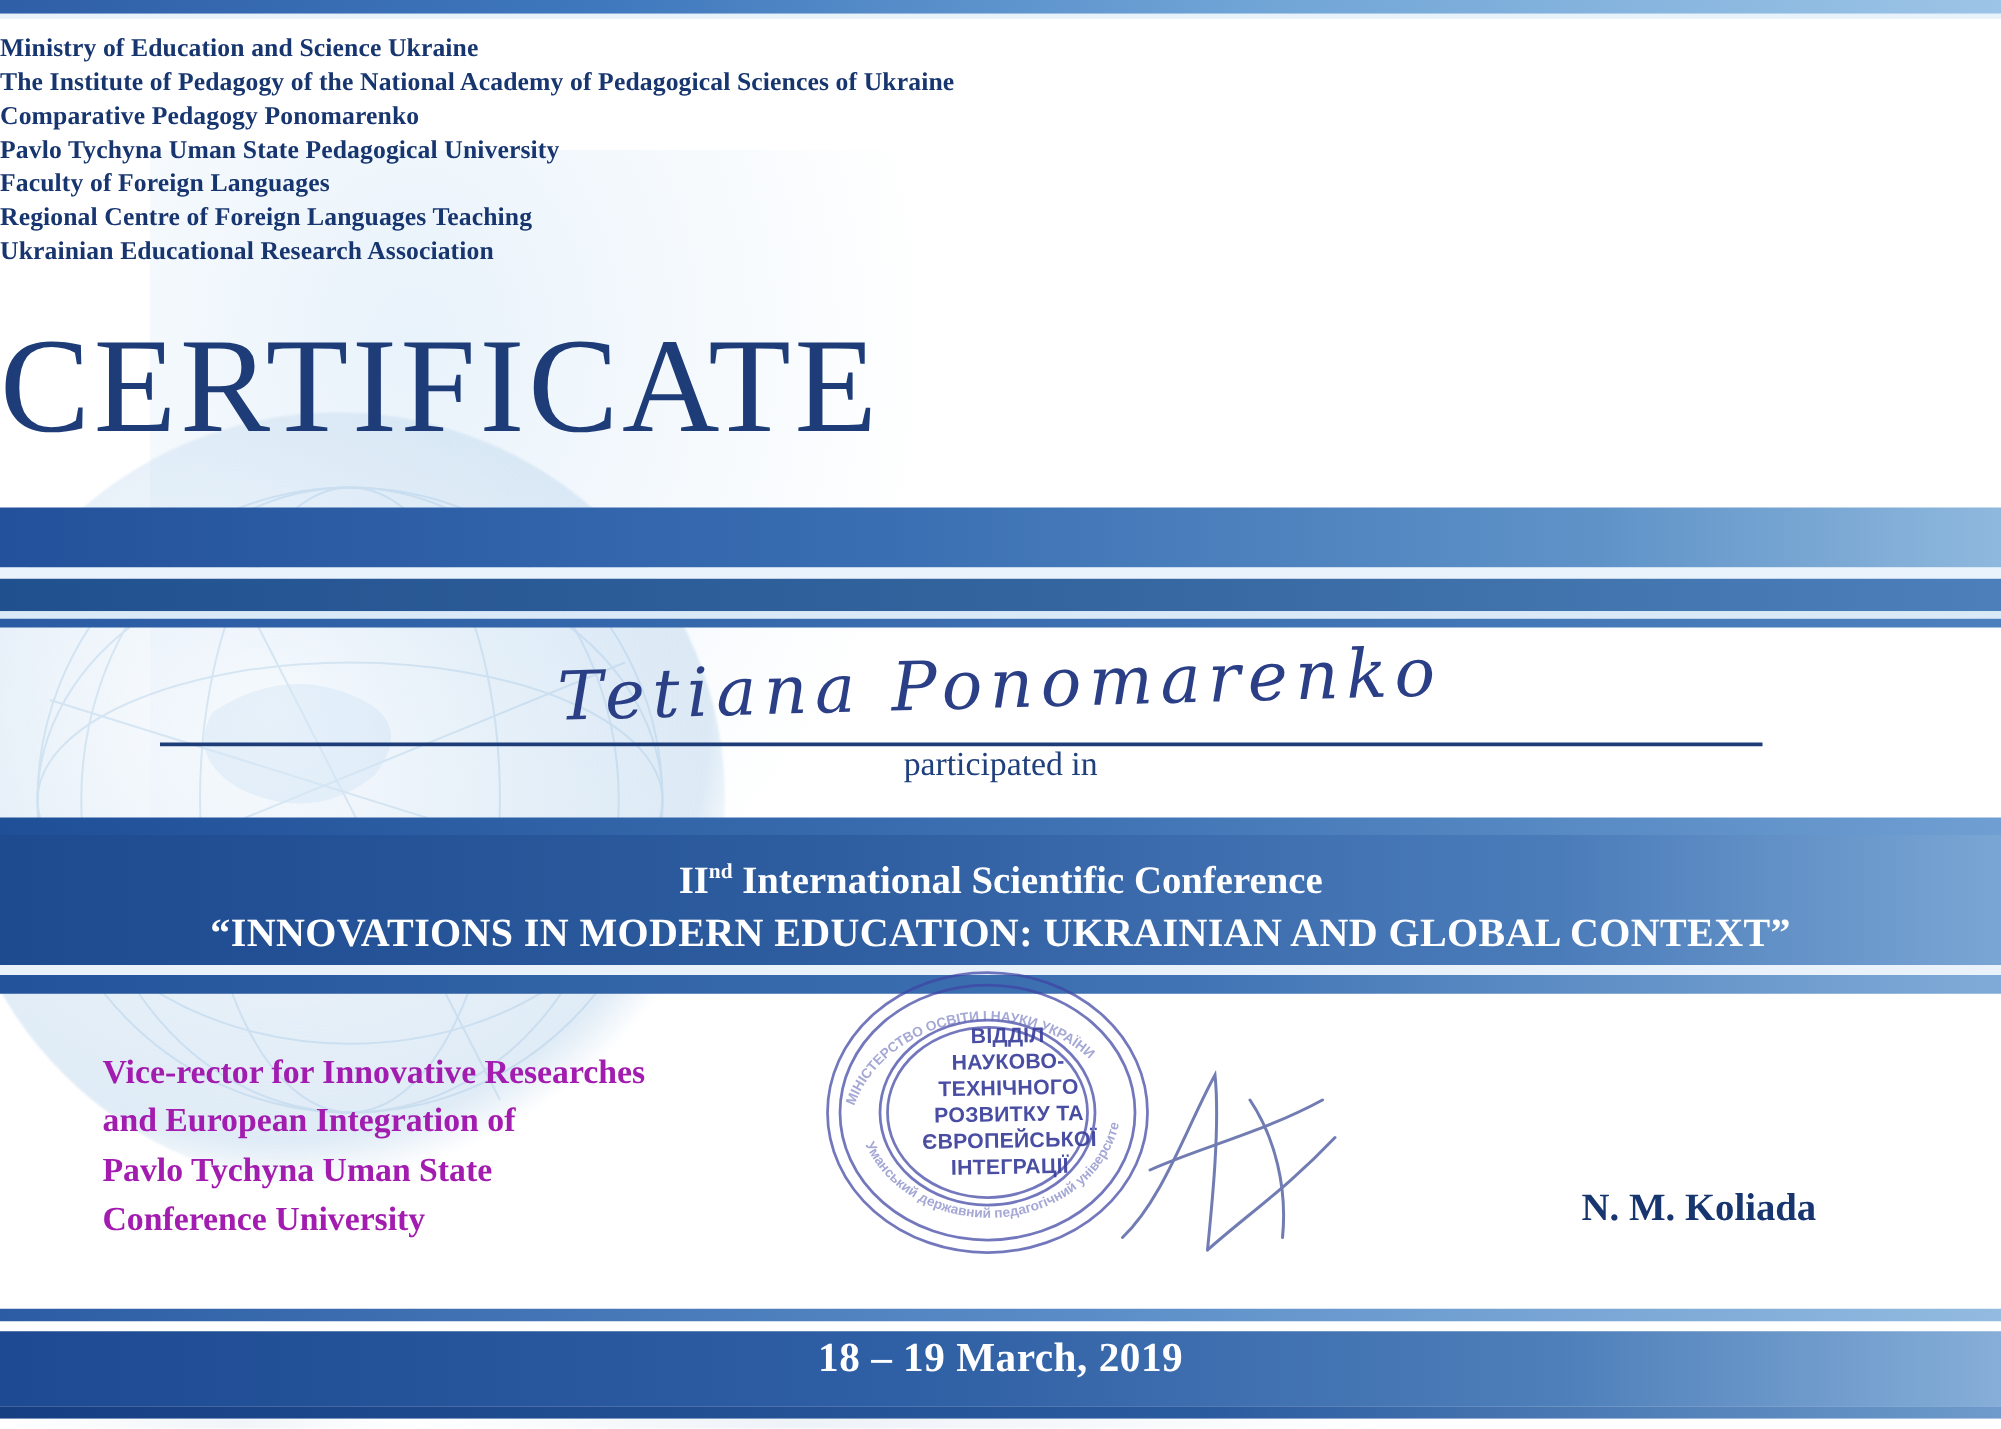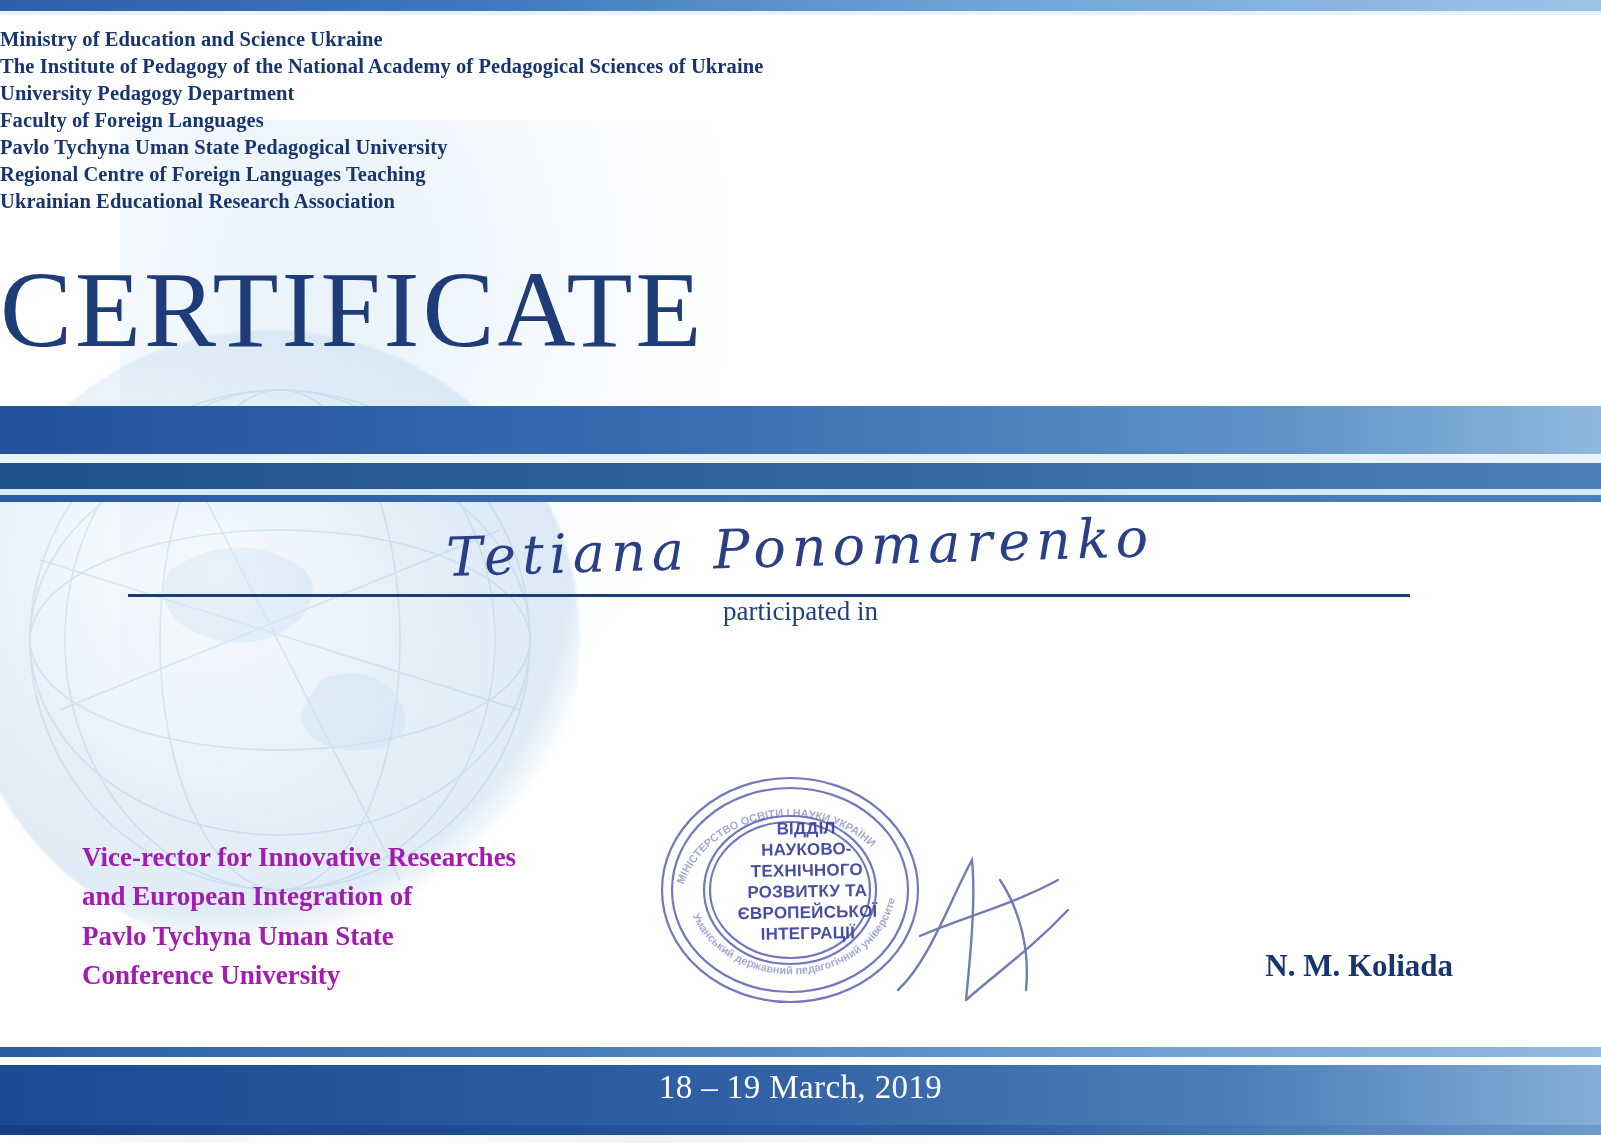--- a/index.html
+++ b/index.html
@@ -254,21 +254,21 @@
   .footer-band-2 { position:absolute; left:0; top:30px; width:100%; height:60px; background: linear-gradient(90deg,#1d4a92 0%, #2f5fa4 45%, #4e7fba 78%, #86aed8 100%); }
   .footer-band-3 { position:absolute; left:0; top:90px; width:100%; height:10px; background: linear-gradient(90deg,#163f82 0%, #2b5b9f 60%, #6e9bcb 100%); }
   .footer-date {
     position: absolute;
     left: 0;
     top: 34px;
     width: 100%;
     text-align: center;
     color: #ffffff;
     font-size: 33px;
-    font-weight: normal;
+    font-weight: bold;
     letter-spacing: .4px;
   }
   
   .scan-edge {
     position: absolute;
     left: 0;
     bottom: 0;
     width: 100%;
     height: 8px;
     background: linear-gradient(90deg,#ffffff 0%, #f1f5f9 12%, #ffffff 20%, #eef3f8 40%, #ffffff 70%);
@@ -297,43 +297,54 @@
     </g>
     <g fill="#bcd8ef" opacity="0.5">
       <path d="M150 190 q60 -40 120 -10 q40 20 10 60 q-50 40 -110 10 q-40 -25 -20 -60 Z"></path>
       <path d="M300 300 q50 -20 80 20 q20 40 -30 50 q-60 5 -70 -35 Z"></path>
     </g>
   </svg>
 
   <div class="header">
     <div class="line">Ministry of Education and Science Ukraine</div>
     <div class="line">The Institute of Pedagogy of the National Academy of Pedagogical Sciences of Ukraine</div>
-    <div class="line">University Pedagogy Department</div>
+    <div class="line">Comparative Pedagogy Ponomarenko</div>
+    <div class="line">Pavlo Tychyna Uman State Pedagogical University</div>
     <div class="line">Faculty of Foreign Languages</div>
-    <div class="line">Pavlo Tychyna Uman State Pedagogical University</div>
     <div class="line">Regional Centre of Foreign Languages Teaching</div>
     <div class="line">Ukrainian Educational Research Association</div>
   </div>
 
   <div class="title">CERTIFICATE</div>
 
   <div class="band-wrap">
     <div class="band band-a"></div>
     <div class="band band-b"></div>
     <div class="band band-c"></div>
     <div class="band band-d"></div>
     <div class="band band-e"></div>
   </div>
 
   <div class="name-area">
     <span class="handwritten">Tetiana Ponomarenko</span>
   </div>
   <div class="name-rule"></div>
   <div class="participated">participated in</div>
 
+  <div class="conf-wrap">
+    <div class="conf-band-top"></div>
+    <div class="conf-band-main"></div>
+    <div class="conf-band-gap"></div>
+    <div class="conf-band-bot"></div>
+
+    <div class="conf-line1">
+      <span>II</span><sup>nd</sup><span> International Scientific Conference</span>
+    </div>
+    <div class="conf-line2">“INNOVATIONS IN MODERN EDUCATION: UKRAINIAN AND GLOBAL CONTEXT”</div>
+  </div>
 
   <div class="signatory">
     <div>Vice-rector for Innovative Researches</div>
     <div>and European Integration of</div>
     <div>Pavlo Tychyna Uman State</div>
     <div>Conference University</div>
   </div>
 
   <div class="signer-name">N. M. Koliada</div>
 

